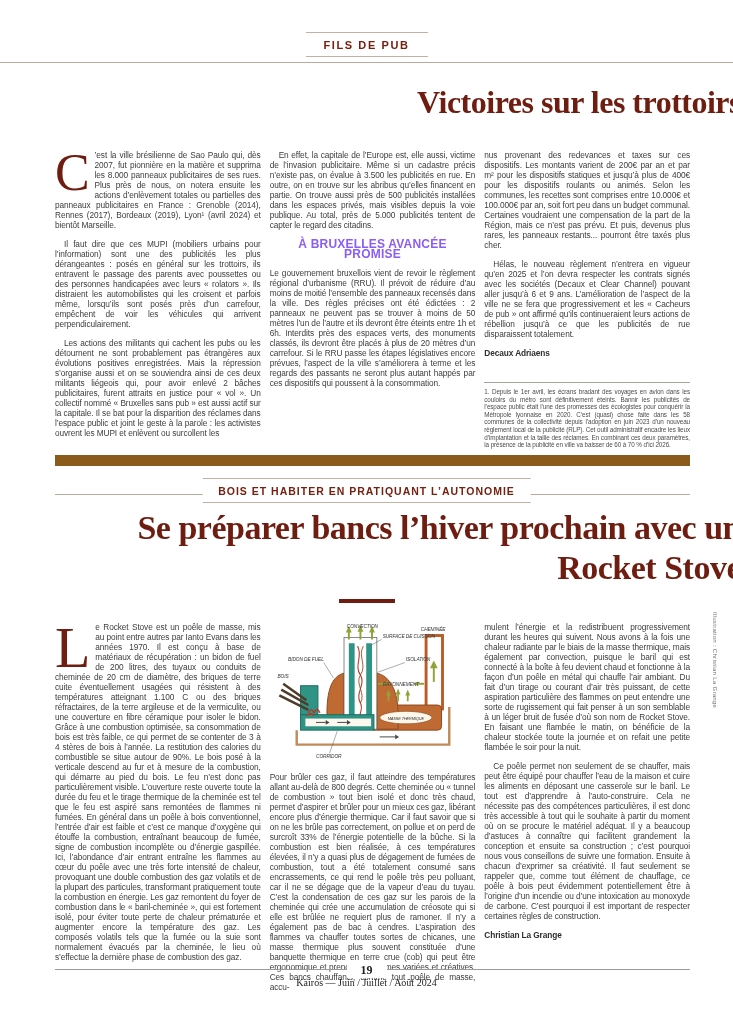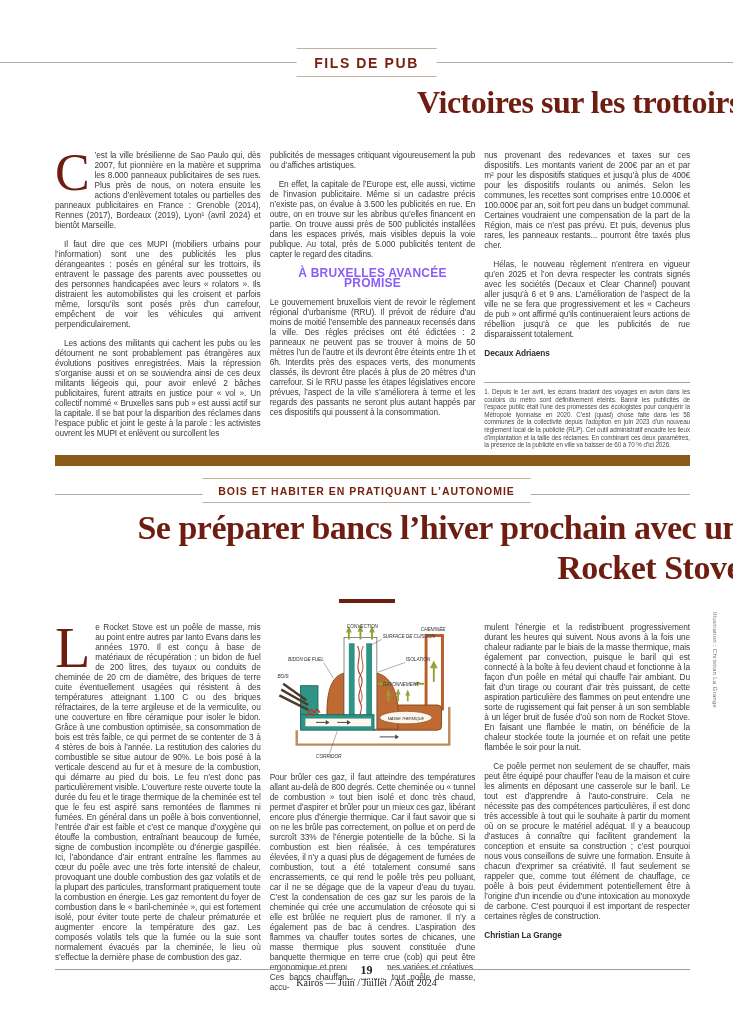--- a/index.html
+++ b/index.html
@@ -3,21 +3,21 @@
 <meta charset="utf-8">
 <style>
   html,body{margin:0;padding:0;background:#ffffff;}
   .page{position:relative;width:733px;height:1024px;background:#fff;overflow:hidden;
         font-family:"Liberation Sans",sans-serif;border-right:1px solid #d6d1cb;}
   
   .long-rule{position:absolute;height:1px;background:#b9aa9b;}
   .kicker{position:absolute;left:50%;transform:translateX(-50%);background:#fff;
           border-top:1px solid #c3b1a0;border-bottom:1px solid #c3b1a0;
           color:#77200f;font-weight:bold;white-space:nowrap;text-align:center;}
-  .kicker.k1{top:48px;font-size:14px;letter-spacing:1.6px;padding:6px 18px 5px;}
+  .kicker.k1{top:32px;font-size:11px;letter-spacing:1.6px;padding:6px 18px 5px;}
   .kicker.k2{top:478px;font-size:10.5px;letter-spacing:1px;padding:6px 16px 5px;}
   
   .headline{position:absolute;left:8px;width:100%;text-align:right;color:#6e1d10;
             font-family:"Liberation Serif",serif;font-weight:bold;}
   .headline.h1{top:84px;font-size:32px;letter-spacing:-0.5px;}
   .headline.h2{top:508px;font-size:34px;line-height:40px;letter-spacing:-0.5px;}
   .title-rule{position:absolute;top:599px;left:50%;transform:translateX(-50%);
               width:56px;height:4px;background:#6e1d10;}
   
   .cols{position:absolute;left:55px;width:635px;display:flex;gap:9px;}
@@ -60,21 +60,20 @@
 
   <div class="headline h1">Victoires sur les trottoirs</div>
 
   <div class="cols a1">
     <div class="col">
       <p class="first"><span class="dropcap">C</span><span>’est la ville brésilienne de Sao Paulo qui, dès 2007, fut pionnière en la matière et supprima les 8.000 panneaux publicitaires de ses rues. Plus près de nous, on notera ensuite les actions d’enlèvement totales ou partielles des panneaux publicitaires en France : Grenoble (2014), Rennes (2017), Bordeaux (2019), Lyon¹ (avril 2024) et bientôt Marseille.</span></p>
       <p>Il faut dire que ces MUPI (mobiliers urbains pour l’information) sont une des publicités les plus dérangeantes : posés en général sur les trottoirs, ils entravent le passage des parents avec poussettes ou des personnes handicapées avec leurs « rolators ». Ils distraient les automobilistes qui les croisent et parfois même, lorsqu’ils sont posés près d’un carrefour, empêchent de voir les véhicules qui arrivent perpendiculairement.</p>
       <p>Les actions des militants qui cachent les pubs ou les détournent ne sont probablement pas étrangères aux évolutions positives enregistrées. Mais la répression s’organise aussi et on se souviendra ainsi de ces deux militants liégeois qui, pour avoir enlevé 2 bâches publicitaires, furent attraits en justice pour « vol ». Un collectif nommé « Bruxelles sans pub » est aussi actif sur la capitale. Il se bat pour la disparition des réclames dans l’espace public et joint le geste à la parole : les activistes ouvrent les MUPI et enlèvent ou surcollent les</p>
     </div>
     <div class="col">
-      <p class="first">publicités de messages critiquant vigoureusement la pub ou d’affiches artistiques.</p>
       <p>En effet, la capitale de l’Europe est, elle aussi, victime de l’invasion publicitaire. Même si un cadastre précis n’existe pas, on évalue à 3.500 les publicités en rue. En outre, on en trouve sur les abribus qu’elles financent en partie. On trouve aussi près de 500 publicités installées dans les espaces privés, mais visibles depuis la voie publique. Au total, près de 5.000 publicités tentent de capter le regard des citadins.</p>
       <p class="subhead">À BRUXELLES AVANCÉE PROMISE</p>
       <p class="first">Le gouvernement bruxellois vient de revoir le règlement régional d’urbanisme (RRU). Il prévoit de réduire d’au moins de moitié l’ensemble des panneaux recensés dans la ville. Des règles précises ont été édictées : 2 panneaux ne peuvent pas se trouver à moins de 50 mètres l’un de l’autre et ils devront être éteints entre 1h et 6h. Interdits près des espaces verts, des monuments classés, ils devront être placés à plus de 20 mètres d’un carrefour. Si le RRU passe les étapes législatives encore prévues, l’aspect de la ville s’améliorera à terme et les regards des passants ne seront plus autant happés par ces dispositifs qui poussent à la consommation.</p>
     </div>
     <div class="col">
       <p class="first">nus provenant des redevances et taxes sur ces dispositifs. Les montants varient de 200€ par an et par m² pour les dispositifs statiques et jusqu’à plus de 400€ pour les dispositifs roulants ou animés. Selon les communes, les recettes sont comprises entre 10.000€ et 100.000€ par an, soit fort peu dans un budget communal. Certaines voudraient une compensation de la part de la Région, mais ce n’est pas prévu. Et puis, devenus plus rares, les panneaux restants...  pourront être taxés plus cher.</p>
       <p>Hélas, le nouveau règlement n’entrera en vigueur qu’en 2025 et l’on devra respecter les contrats signés avec les sociétés (Decaux et Clear Channel) pouvant aller jusqu’à 6 et 9 ans. L’amélioration de l’aspect de la ville ne se fera que progressivement et les « Cacheurs de pub » ont affirmé qu’ils continueraient leurs actions de rébellion jusqu’à ce que les publicités de rue disparaissent totalement.</p>
       <p class="author">Decaux Adriaens</p>
       <div class="footnote">1. Depuis le 1er avril, les écrans bradant des voyages en avion dans les couloirs du métro sont définitivement éteints. Bannir les publicités de l’espace public était l’une des promesses des écologistes pour conquérir la Métropole lyonnaise en 2020. C’est (quasi) chose faite dans les 58 communes de la collectivité depuis l’adoption en juin 2023 d’un nouveau règlement local de la publicité (RLP). Cet outil administratif encadre les lieux d’implantation et la taille des réclames. En combinant ces deux paramètres, la présence de la publicité en ville va baisser de 60 à 70 % d’ici 2026.</div>
     </div>

